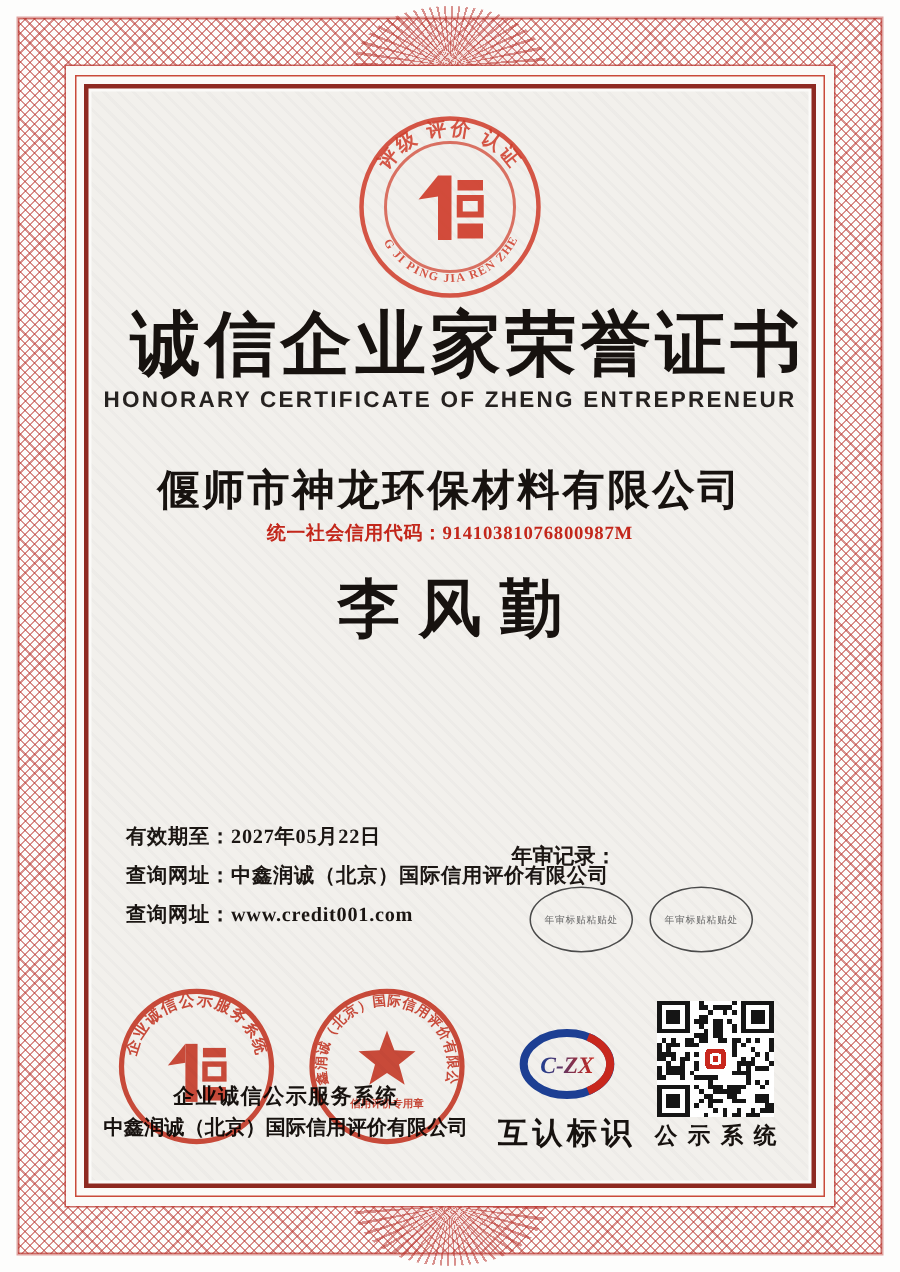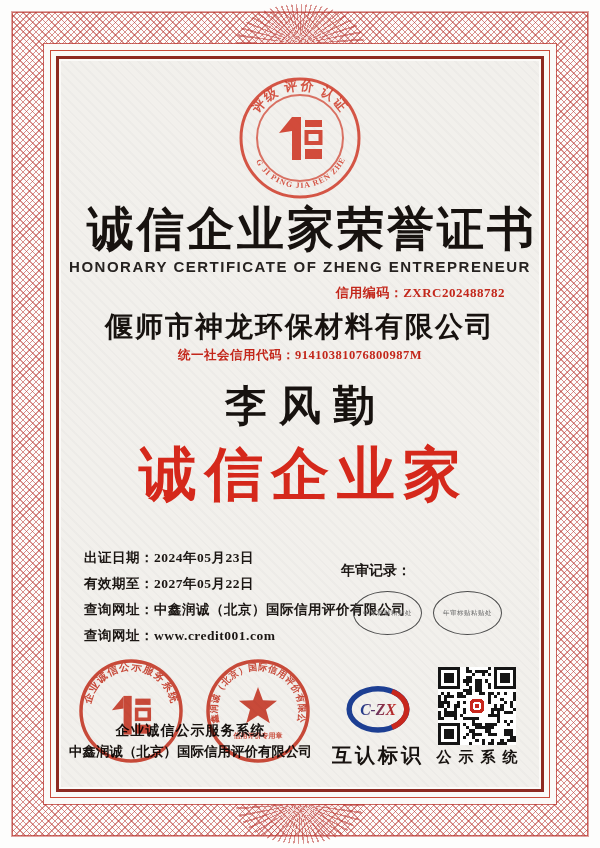--- a/index.html
+++ b/index.html
@@ -89,30 +89,27 @@
       <polygon points="14,1 14,15 1,17"></polygon>
       <rect x="14" y="1" width="9" height="43"></rect>
       <rect x="27" y="4" width="17" height="7"></rect>
       <rect x="28.5" y="16" width="14" height="11" fill="none" stroke="#cf3a28" stroke-width="4"></rect>
       <rect x="27" y="33" width="17" height="10"></rect>
     </g>
   </svg>
 
   <div class="abs ctr title">诚信企业家荣誉证书</div>
   <div class="abs ctr subtitle">HONORARY CERTIFICATE OF ZHENG ENTREPRENEUR</div>
-  <div class="abs credit-code"><span>信用编码：</span><span>ZXRC202488782</span></div>
 
   <div class="abs ctr company">偃师市神龙环保材料有限公司</div>
   <div class="abs ctr uscc"><span>统一社会信用代码：</span><span>91410381076800987M</span></div>
 
   <div class="abs ctr name">李风勤</div>
-  <div class="abs ctr award">诚信企业家</div>
 
   <div class="abs details">
-    <div><span>出证日期：</span><span>2024年05月23日</span></div>
     <div><span>有效期至：</span><span>2027年05月22日</span></div>
     <div><span>查询网址：</span><span>中鑫润诚（北京）国际信用评价有限公司</span></div>
     <div><span>查询网址：</span><span>www.credit001.com</span></div>
   </div>
 
   <div class="abs annual-label">年审记录：</div>
   <div class="oval" style="left:353px;top:591px;">
       <span>年审标贴粘贴处</span>
     </div>
   <div class="oval" style="left:433px;top:591px;">

